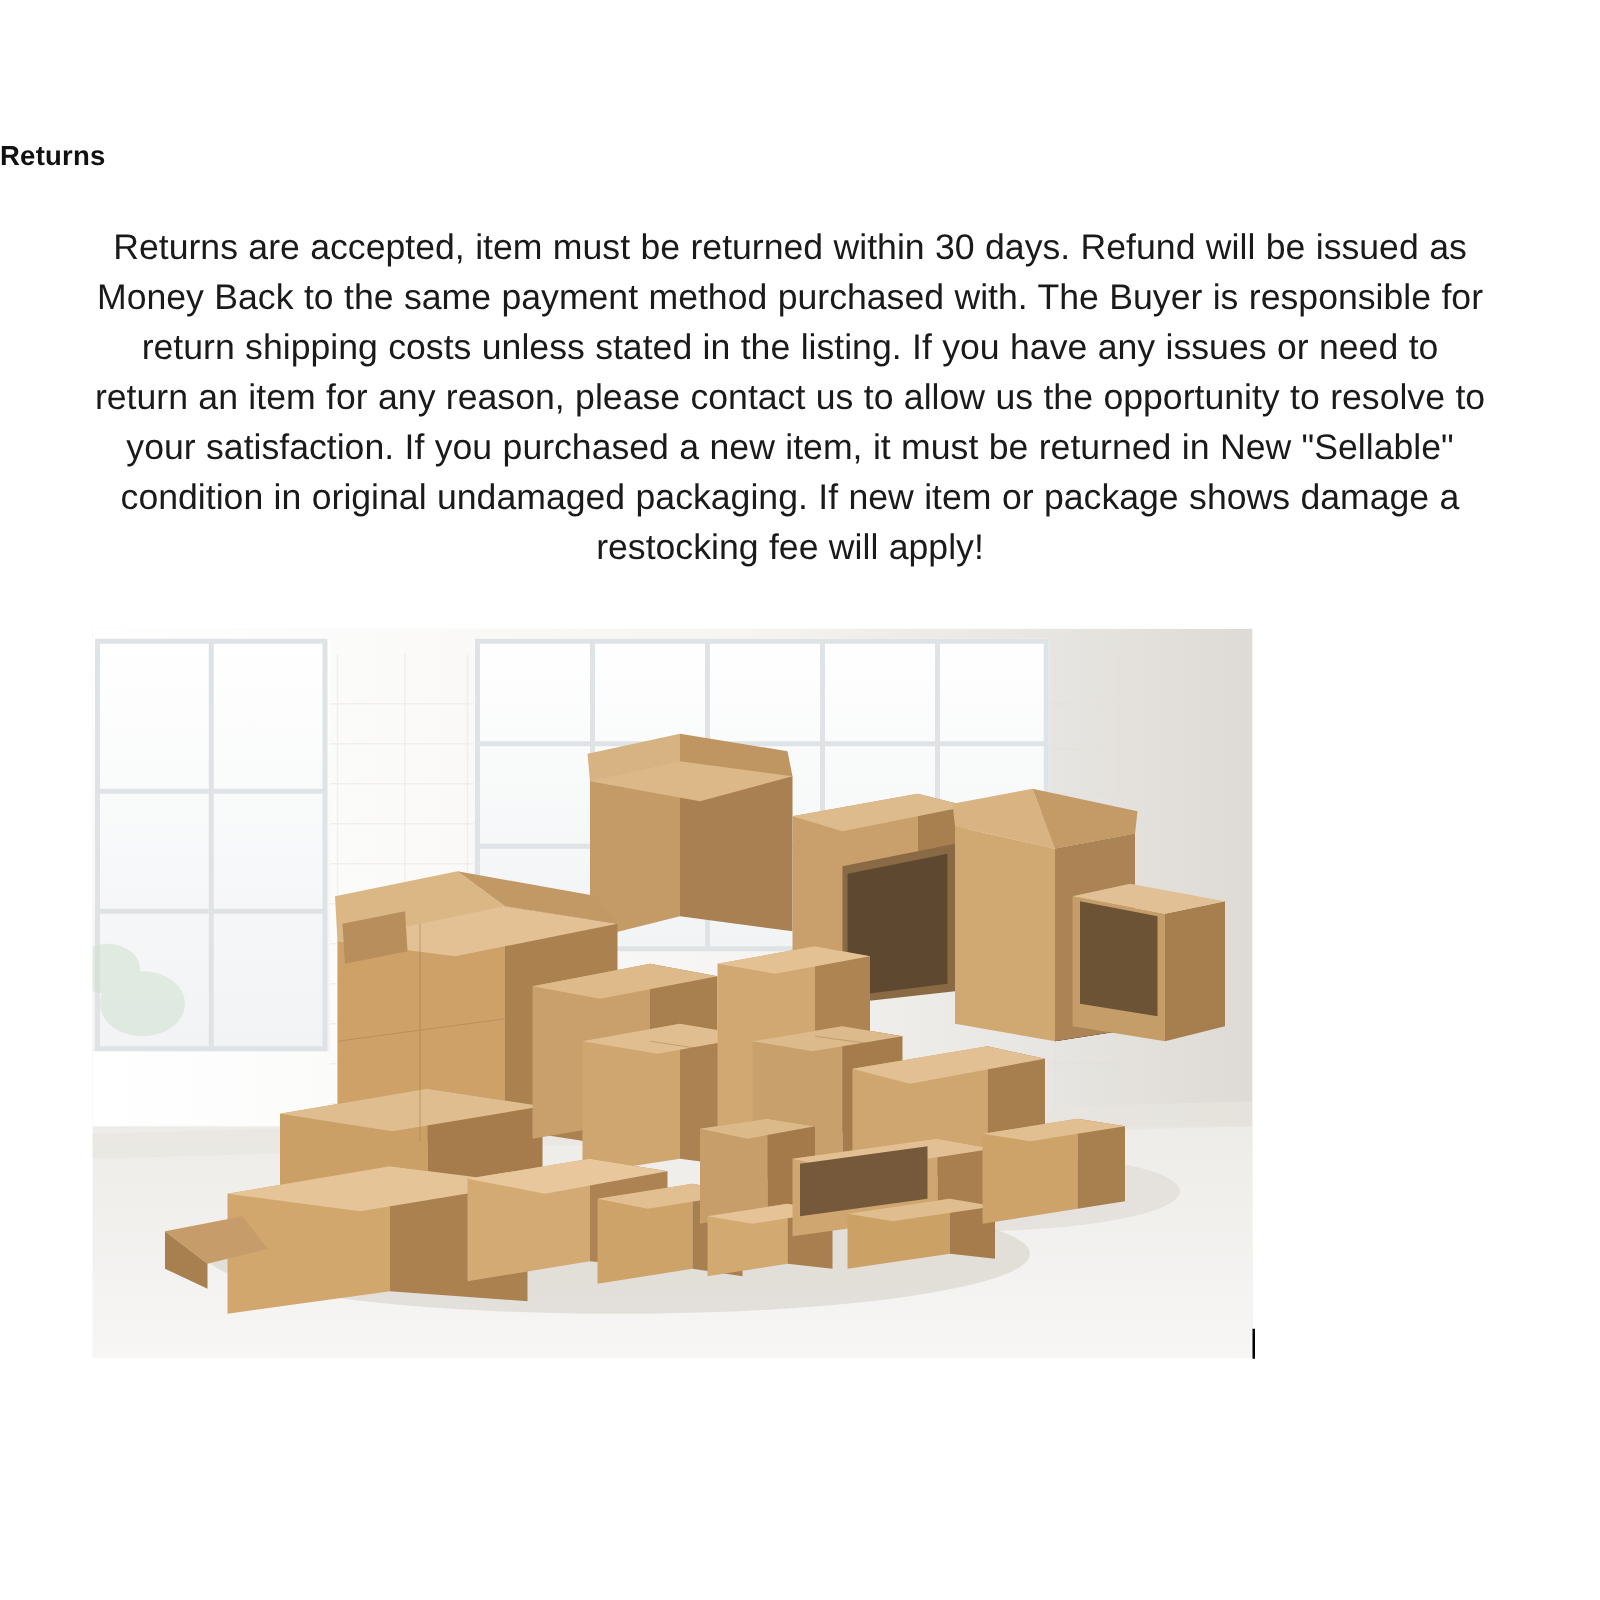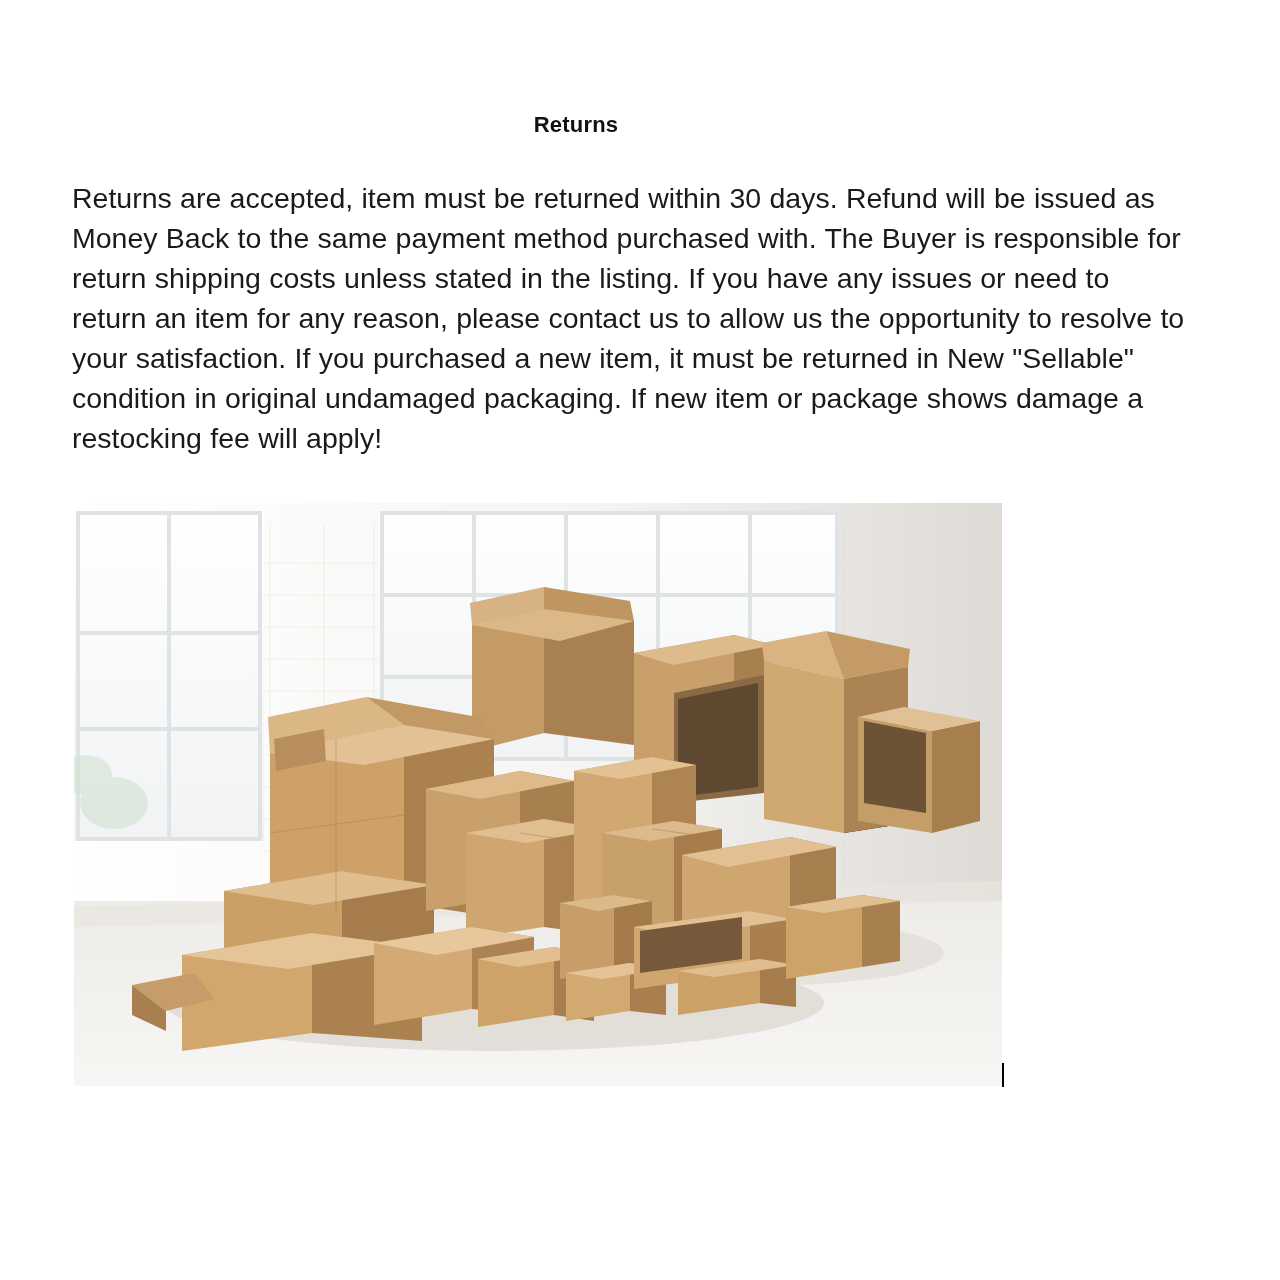--- a/index.html
+++ b/index.html
@@ -19,35 +19,34 @@
     width: 1280px;
     height: 1280px;
     background: #ffffff;
     box-sizing: border-box;
   }
   .doc-title {
     position: absolute;
     top: 112px;
     left: 0;
     width: 1152px;
-    text-align: center;
     font-size: 22px;
     font-weight: bold;
     letter-spacing: 0.2px;
     color: #111111;
   }
   .doc-body {
     position: absolute;
     top: 178px;
     left: 72px;
     width: 1120px;
     font-size: 28.5px;
     line-height: 40px;
     color: #1a1a1a;
-    text-align: left;
+    text-align: center;
     word-spacing: 0.4px;
   }
   .figure {
     position: absolute;
     top: 503px;
     left: 74px;
     width: 928px;
     height: 583px;
     overflow: hidden;
     background: #f2f2f0;

